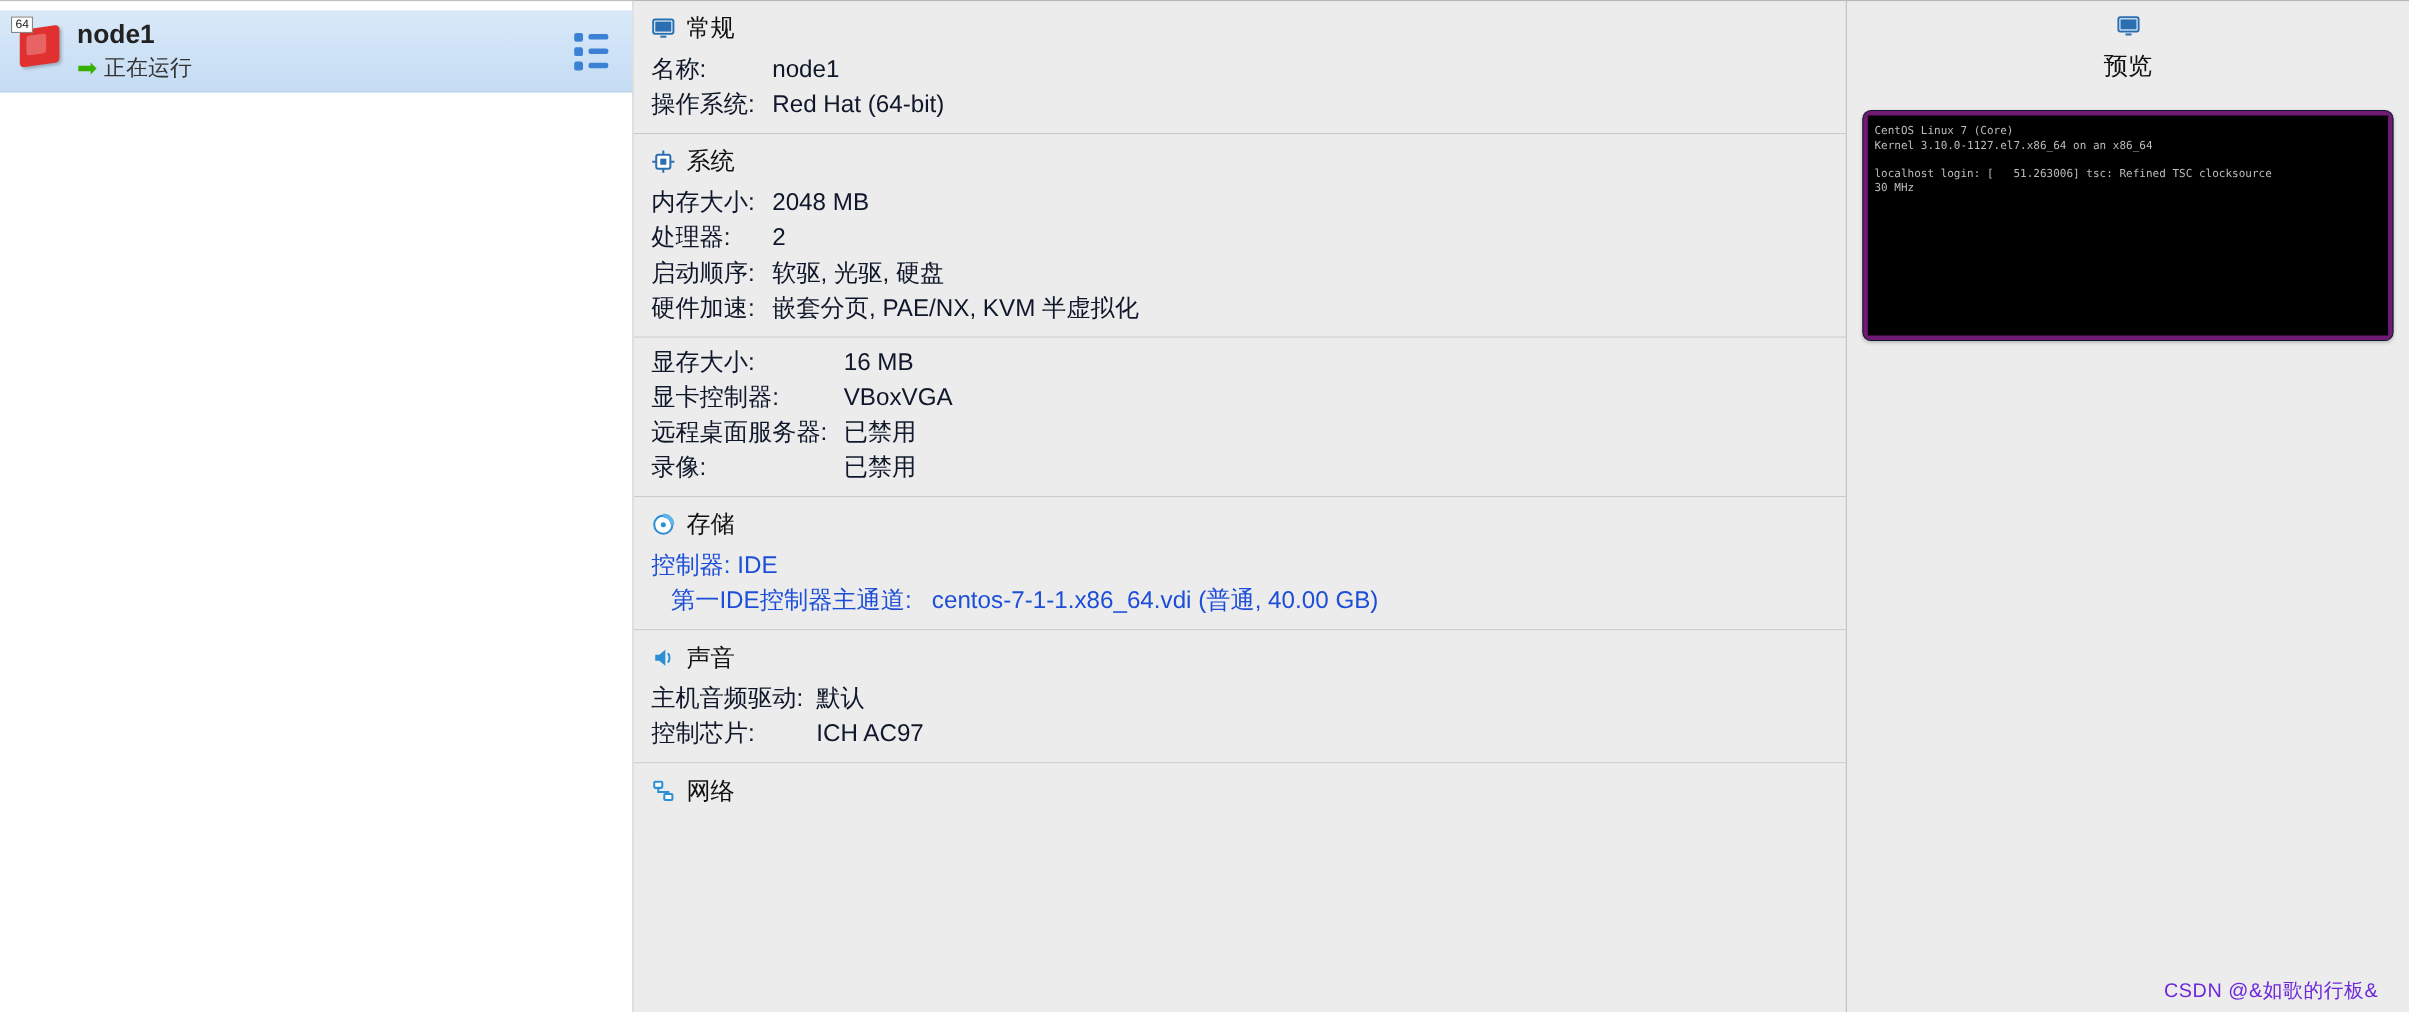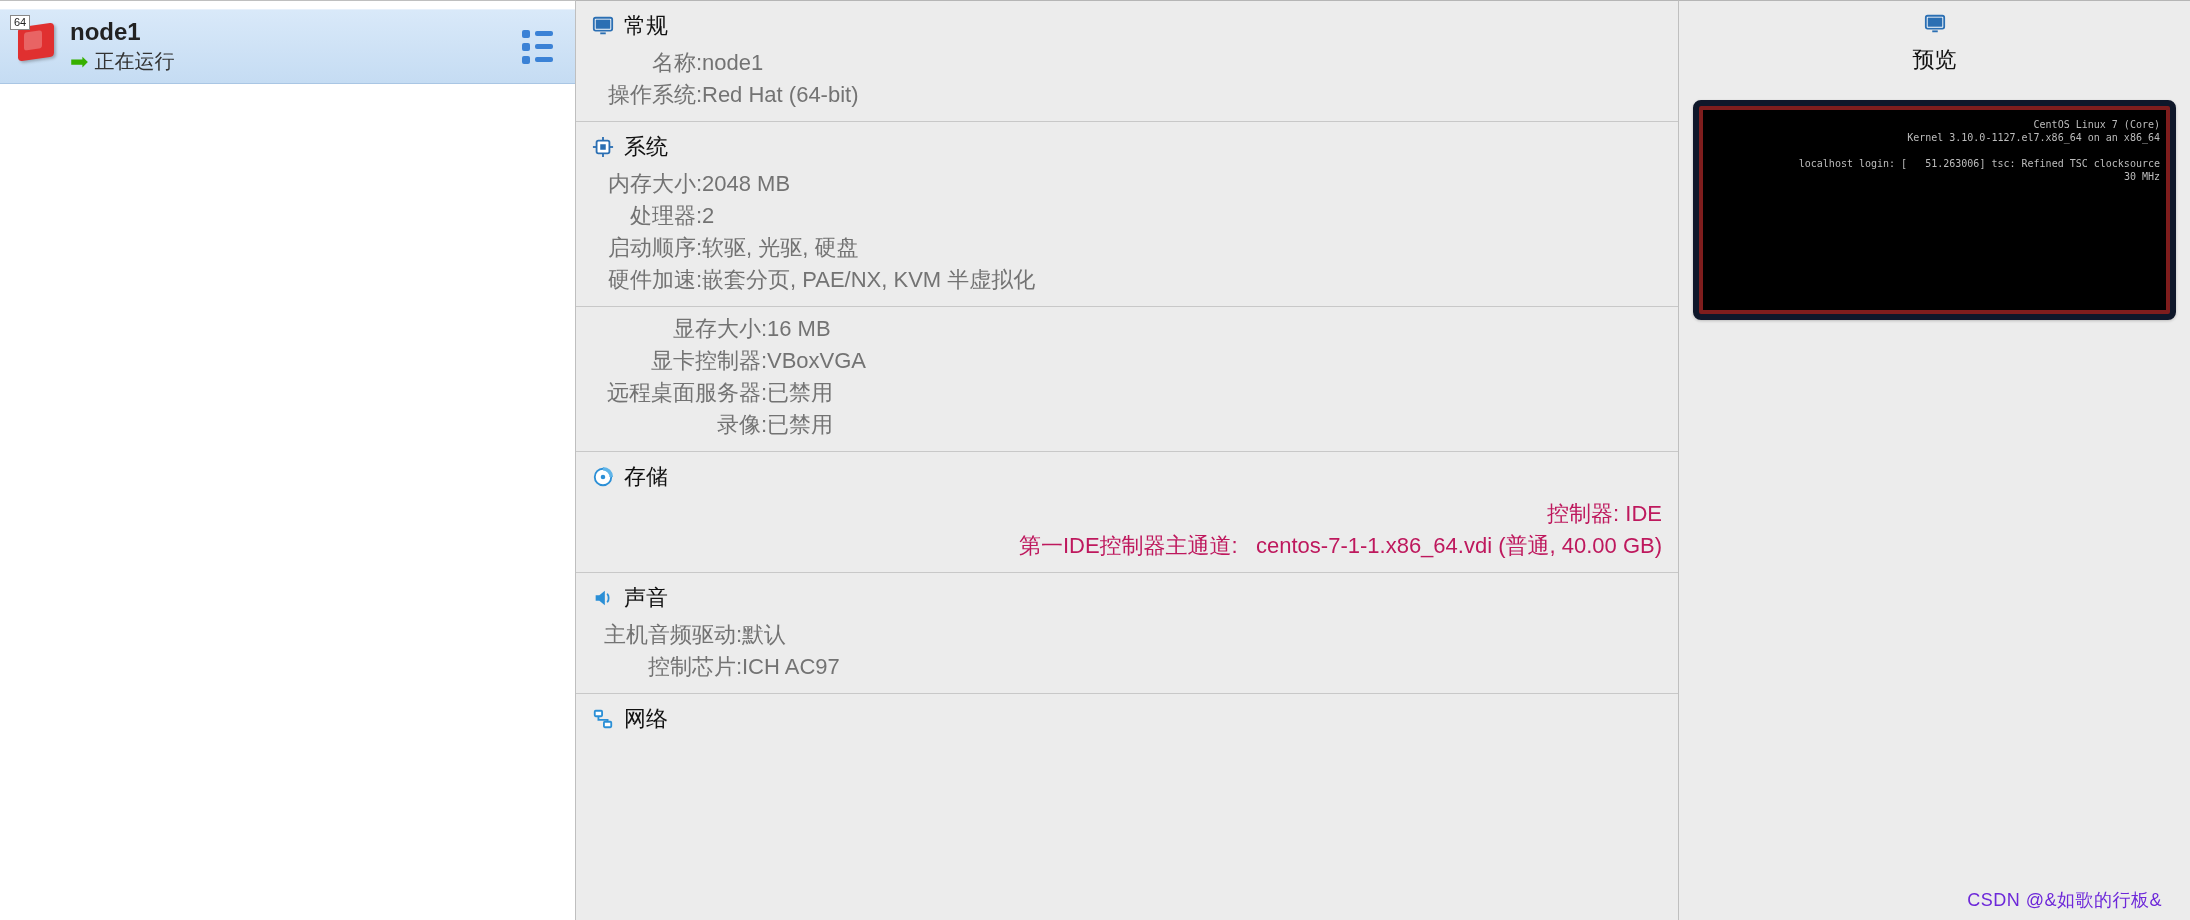--- a/index.html
+++ b/index.html
@@ -12,36 +12,36 @@
 .vm-icon .box::after{content:"";position:absolute;left:6px;top:6px;width:18px;height:18px;background:#fff;opacity:.25;border-radius:3px;}
 .vm-icon .badge { position:absolute; left:-4px; top:-3px; background:#fff; border:1px solid #888; font-size:11px; padding:0 3px; line-height:13px; }
 .vm-text .title { font-size:24px; font-weight:600; color:#222; }
 .vm-text .status { font-size:20px; color:#333; display:flex; align-items:center; gap:6px; margin-top:2px; }
 .status-arrow { color:#37b000; font-size:22px; line-height:1; }
 .hamburger-icn { position:absolute; right:22px; top:50%; transform:translateY(-50%); display:flex; flex-direction:column; gap:5px; cursor:pointer; }
 .hamburger-icn .row{ display:flex; gap:5px; align-items:center;}
 .hamburger-icn .dot{ width:8px; height:8px; background:#3b82d6; border-radius:2px; }
 .hamburger-icn .bar{ width:18px; height:5px; background:#3b82d6; border-radius:2px; }
 
-.main { flex:1; display:flex;text-align:right; }
+.main { flex:1; display:flex; }
 .details { flex:1; overflow:hidden; background:#ececec; border-top:1px solid #b5b5b5; }
 .section { border-bottom:1px solid #c8c8c8; padding:6px 16px 10px 16px; background:#ececec; }
 .section:first-child{ border-top:none;}
 .sec-head { display:flex; align-items:center; gap:10px; font-size:22px; font-weight:500; color:#111; margin:4px 0 6px 0; cursor:pointer; }
 .sec-icon { width:22px; height:22px; display:inline-flex; align-items:center; justify-content:center; }
 .sec-icon svg{ width:22px; height:22px; }
-.kv { display:flex; font-size:22px; line-height:32px; color:#737373; }
+.kv { display:flex; font-size:22px; line-height:32px; color:#0f172a; }
 .kv .k { }
 .kv .v { }
-.sub-row { font-size:22px; line-height:32px; color:#be185d; }
+.sub-row { font-size:22px; line-height:32px; color:#1d4ed8; }
 .sub-indent{ padding-left:18px;}
 
 .preview { width:512px; border-left:1px solid #bfbfbf; border-top:1px solid #b5b5b5; padding:10px 14px; background:#ececec; }
 .prev-head { display:flex; align-items:center; gap:10px; font-size:22px; font-weight:500; color:#111; margin:2px 0 14px 0;flex-direction:column; }
-.thumb-wrap { background:#7f1d1d; border:6px solid #0f172a; border-radius:8px; padding:4px; box-shadow:0 1px 3px rgba(0,0,0,.2);margin-top:25px; }
+.thumb-wrap { background:#701a75; border:1px solid #0f172a; border-radius:8px; padding:4px; box-shadow:0 1px 3px rgba(0,0,0,.2);margin-top:25px; }
 .thumb { background:#000; color:#bcbcbc; font-family:Menlo,Consolas,monospace; font-size:10px; line-height:13px; padding:8px 6px; height:200px; white-space:pre-wrap; overflow:hidden; }
 .watermark{ position:absolute; right:28px; bottom:8px; font-size:18px; color:#6d28d9; pointer-events:none; letter-spacing:.5px;}
 .toolbar-stub{ height:8px; }
 </style>
 </head>
 <body>
 
 <div class="root">
 
   <div class="sidebar">

